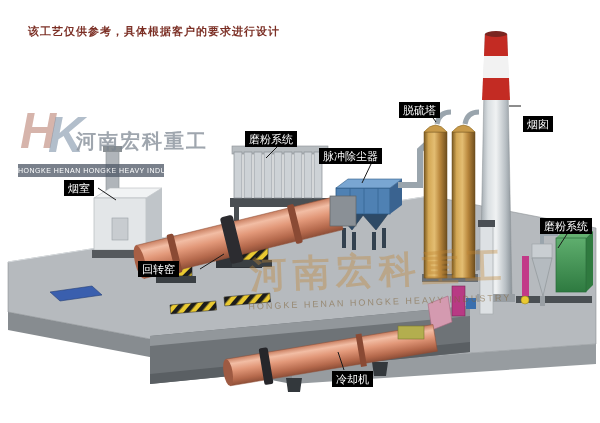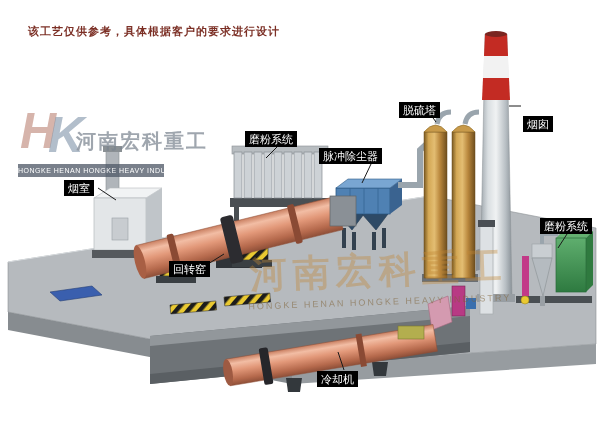--- a/index.html
+++ b/index.html
@@ -223,21 +223,21 @@
     <span class="cn">河南宏科重工</span>
     <div class="bar">HONGKE HENAN HONGKE HEAVY INDUSTRY</div>
   </div>
 
   <div class="wm">
     <div class="cn">河南宏科重工</div>
     <div class="en">HONGKE HENAN HONGKE HEAVY INDUSTRY</div>
   </div>
 
   <div class="tag" style="left:64px;top:180px">烟室</div>
-  <div class="tag" style="left:169px;top:261px">回转窑</div>
+  <div class="tag" style="left:138px;top:261px">回转窑</div>
   <div class="tag" style="left:245px;top:131px">磨粉系统</div>
   <div class="tag" style="left:319px;top:148px">脉冲除尘器</div>
   <div class="tag" style="left:399px;top:102px">脱硫塔</div>
   <div class="tag" style="left:523px;top:116px">烟囱</div>
   <div class="tag" style="left:540px;top:218px">磨粉系统</div>
-  <div class="tag" style="left:317px;top:371px">冷却机</div>
+  <div class="tag" style="left:332px;top:371px">冷却机</div>
 
 </div>
 
 </body></html>

